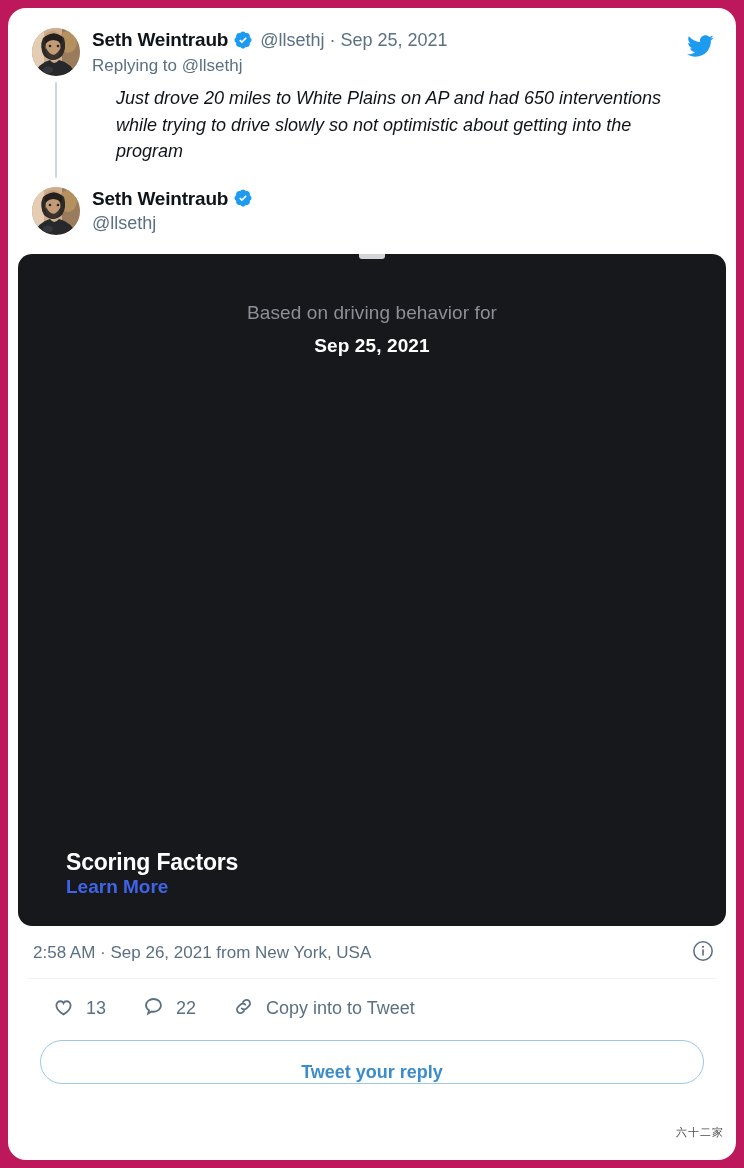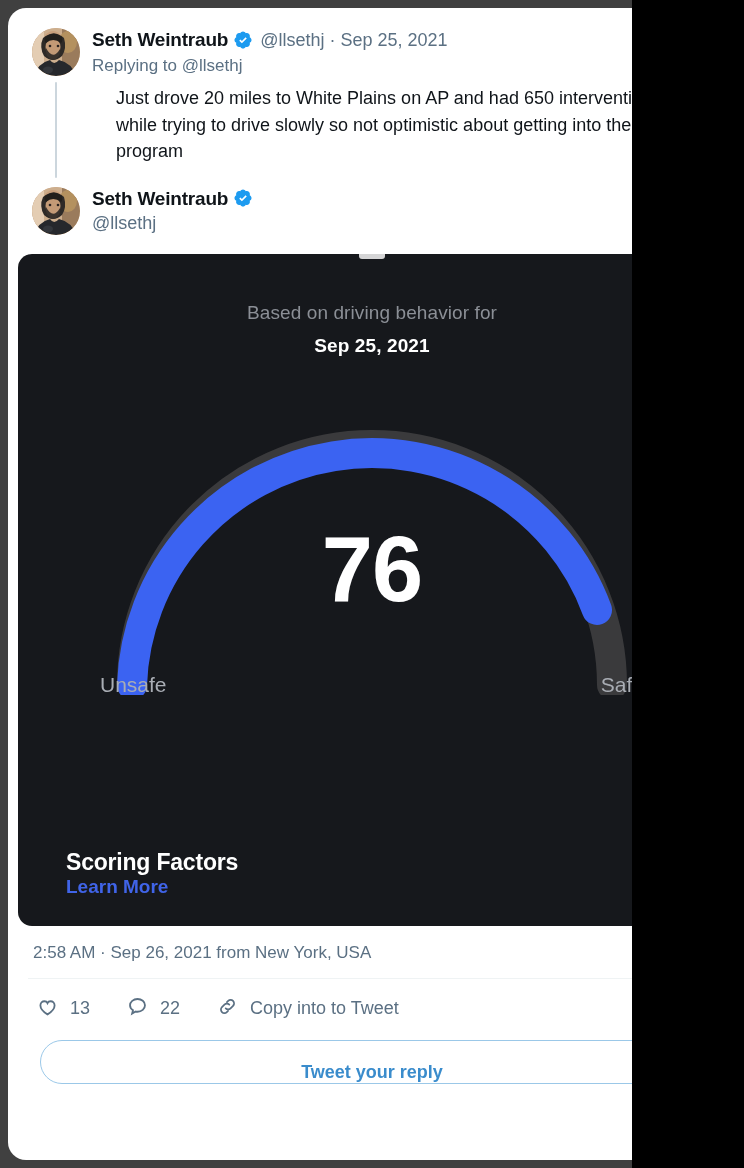--- a/index.html
+++ b/index.html
@@ -7,23 +7,23 @@
   html, body {
     width: 744px;
     height: 1168px;
     background: #000000;
     font-family: "Liberation Sans", sans-serif;
     -webkit-font-smoothing: antialiased;
   }
 
   #page {
     position: relative;
-    width: 632px;
+    width: 744px;
     height: 1168px;
-    background: #404040;
+    background: #be185d;
     overflow: hidden;
   }
 
   
   .tweet-card {
     position: absolute;
     left: 8px;
     top: 8px;
     width: 728px;
     height: 1152px;
@@ -125,20 +125,21 @@
     top: 24px;
   }
 
   .parent-body {
     margin-left: 84px;
     margin-right: 26px;
     margin-top: 9px;
     font-size: 18px;
     line-height: 26.5px;
     color: #0f1419;
+    font-style: italic;
   }
 
   
   .main-tweet {
     padding: 22px 20px 0 24px;
   }
 
   .main-name-block {
     margin-left: 12px;
   }
@@ -273,21 +274,21 @@
   .divider {
     height: 1px;
     background: #eff3f4;
     margin: 0 20px;
   }
 
   
   .engage-row {
     display: flex;
     align-items: center;
-    padding: 16px 22px 16px 28px;
+    padding: 16px 22px 16px 44px;
     gap: 0;
   }
 
   .engage-item {
     display: flex;
     align-items: center;
     cursor: pointer;
   }
 
   .engage-count {
@@ -445,35 +446,20 @@
 
     </div>
 
     <div class="media-card">
 
       <div class="cut-sliver"></div>
 
       <div class="media-sub">Based on driving behavior for</div>
       <div class="media-date">Sep 25, 2021</div>
 
-      <div class="gauge-wrap">
-        <svg class="gauge-svg" viewBox="0 0 560 300" aria-hidden="true">
-
-          <path d="M 40 290 A 240 240 0 0 1 520 290" fill="none" stroke="#3a3a3c" stroke-width="30" stroke-linecap="round"></path>
-
-          <path d="M 40 290 A 240 240 0 0 1 505.0 215.0" fill="none" stroke="#3b63f2" stroke-width="30" stroke-linecap="round"></path>
-        </svg>
-
-        <div class="gauge-value">76</div>
-
-        <div class="gauge-labels">
-          <span>Unsafe</span>
-          <span>Safe</span>
-        </div>
-      </div>
 
       <div class="factors-title">Scoring Factors</div>
       <div class="learn-more">Learn More</div>
     </div>
 
     <div class="meta-row">
       <span class="meta-text">2:58 AM · Sep 26, 2021 from New York, USA</span>
       <span class="info-icon">
         <svg width="22" height="22" viewBox="0 0 24 24" aria-hidden="true">
           <circle cx="12" cy="12" r="10" fill="none" stroke="#5b7083" stroke-width="1.7"></circle>

